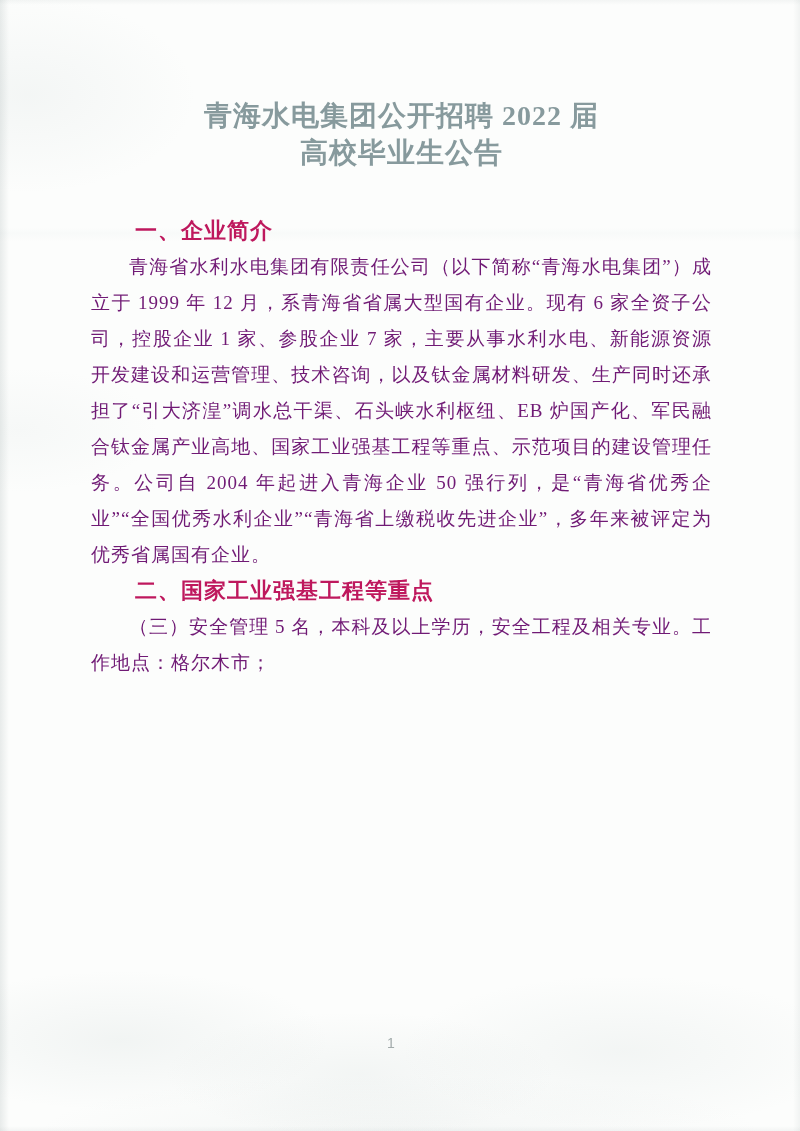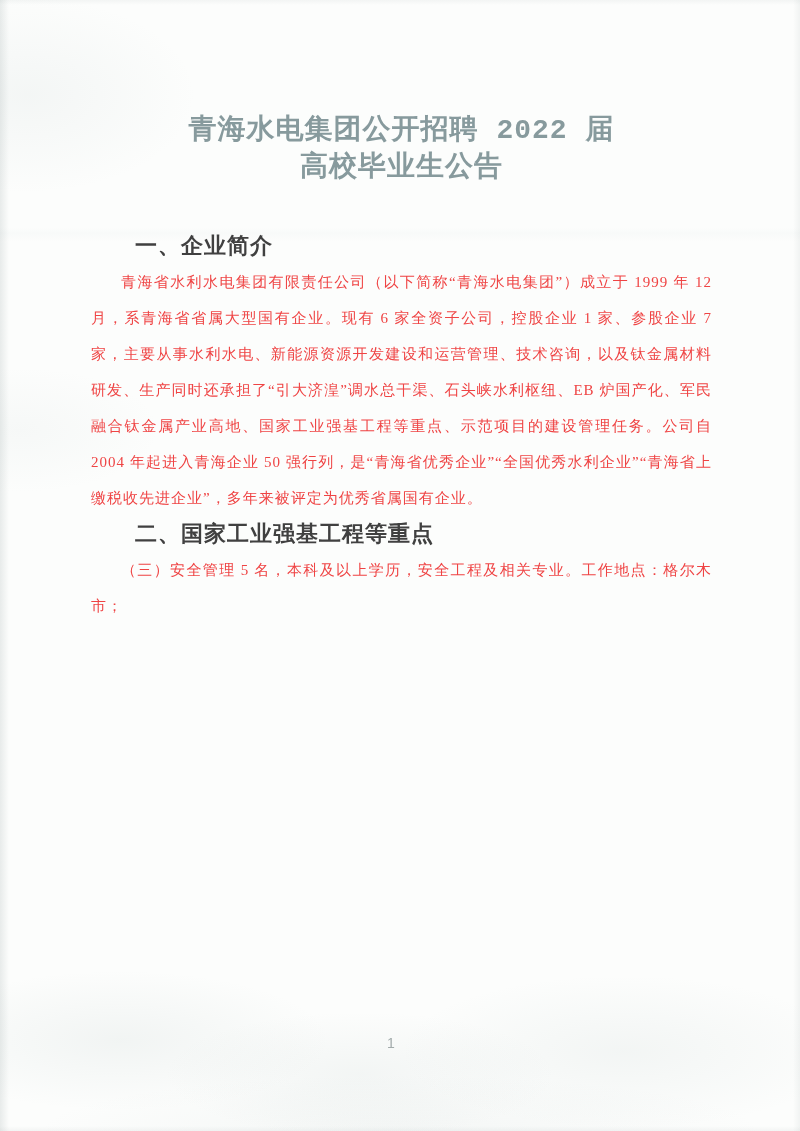--- a/index.html
+++ b/index.html
@@ -33,46 +33,46 @@
       linear-gradient(to bottom, transparent 228px, rgba(190,206,206,0.07) 233px, transparent 242px);
   }
   .content {
     position: absolute;
     left: 91px;
     top: 97px;
     width: 621px;
     color: #93a3a6;
   }
   .title {
-    margin: 15px 0 42px 0;
+    margin: 0 0 42px 0;
     text-align: center;
     font-weight: bold;
     font-size: 28px;
     line-height: 37px;
     letter-spacing: 1px;
     color: #879a9d;
-    font-family: Liberation Mono, monospace;
+    font-family: Liberation Serif, serif;
   }
   .title span { display: block; }
   .doc-line {
-    font-size: 15px;
+    font-size: 19px;
     line-height: 36px;
     letter-spacing: 1px;
     text-align: justify;
     text-indent: 2em;
-    color: #ef4444;
+    color: #701a75;
     word-break: normal;
     overflow-wrap: break-word;
     font-family: Liberation Serif, serif;
   }
   .heading {
     font-family: "Liberation Sans", sans-serif;
     font-weight: bold;
     font-size: 22px;
-    color: #404040;
+    color: #be185d;
     text-align: left;
   }
   .page-number {
     position: absolute;
     top: 1035px;
     left: 0;
     width: 782px;
     text-align: center;
     font-size: 14px;
     color: #a2abab;

